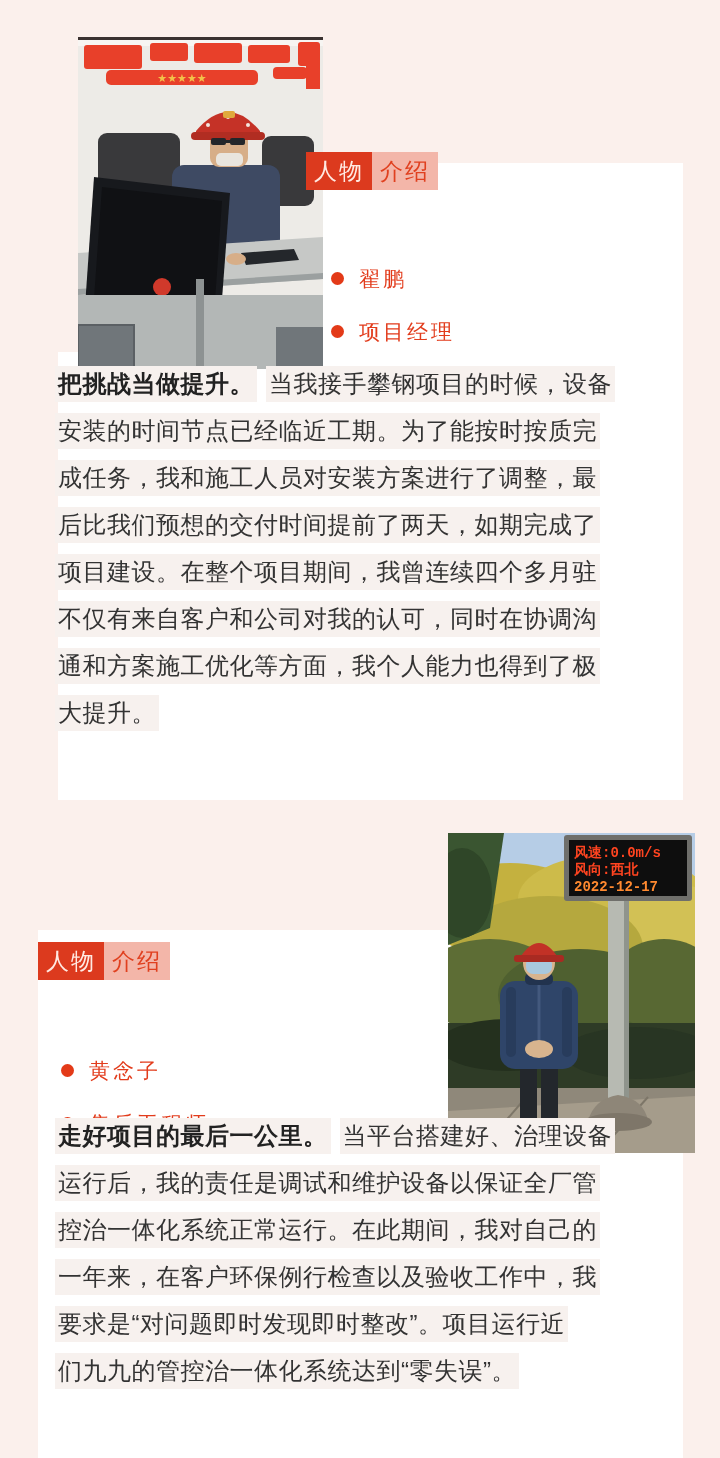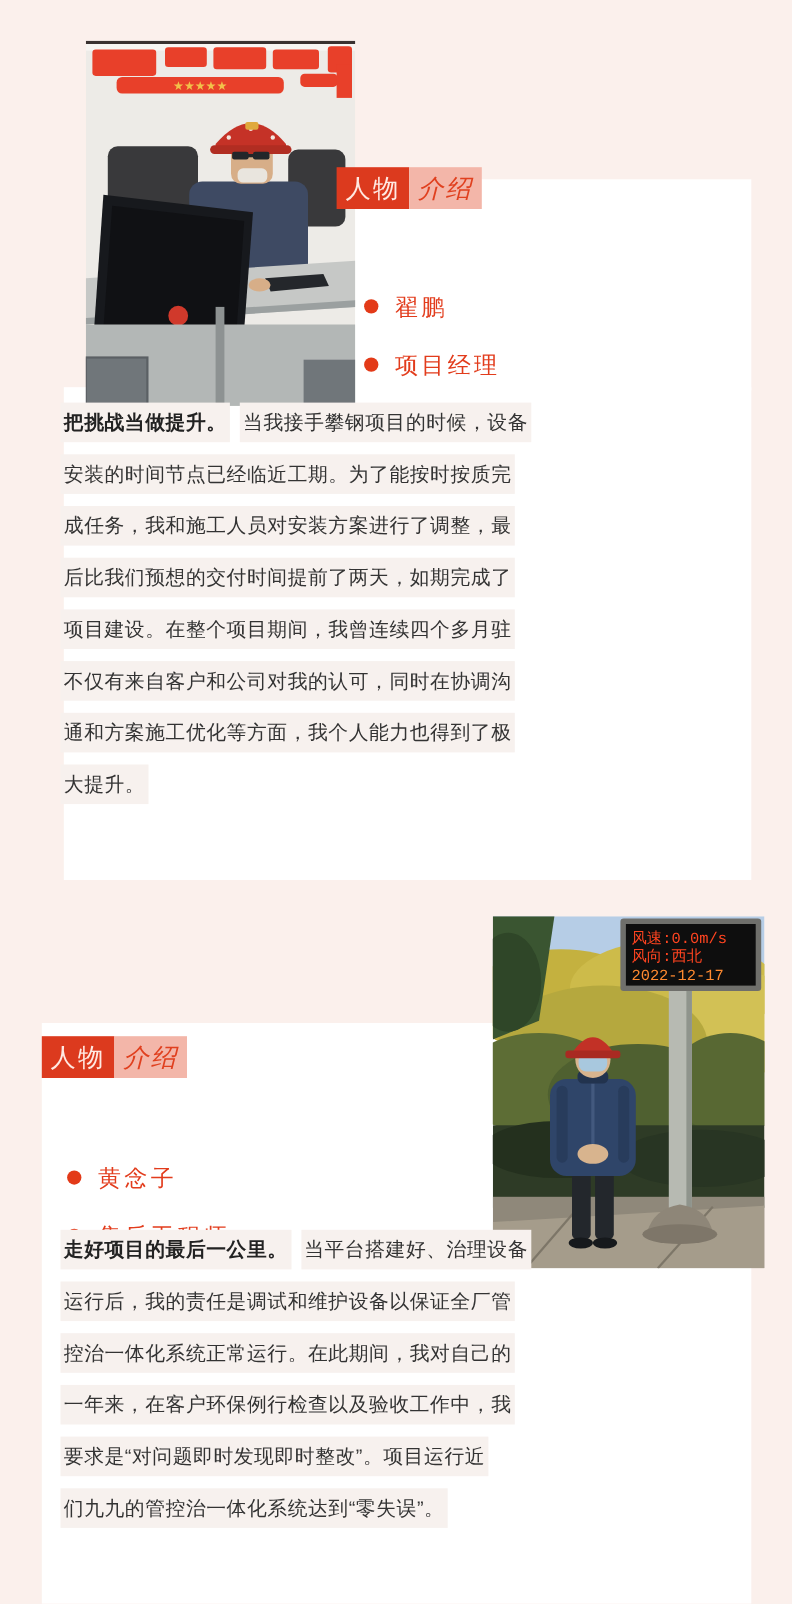--- a/index.html
+++ b/index.html
@@ -7,40 +7,40 @@
   .stage{position:relative;width:720px;height:1458px;margin:0 auto;background:#fbf0ec;overflow:hidden;}
 
   .card{position:absolute;background:#ffffff;}
   .card-a1{left:293px;top:163px;width:390px;height:192px;}
   .card-b1{left:58px;top:352px;width:625px;height:448px;}
   .card-2{left:38px;top:930px;width:645px;height:528px;}
 
   .photo{position:absolute;display:block;}
   .photo svg{display:block;width:100%;height:100%;}
   .photo-1{left:38px;top:21px;width:245px;height:332px;}
-  .photo-2{left:408px;top:817px;width:247px;height:320px;}
+  .photo-2{left:408px;top:817px;width:247px;height:320px;font-weight:bold;}
 
   .badge{position:absolute;display:flex;height:38px;font-size:23px;letter-spacing:2px;}
   .badge-1{left:306px;top:152px;}
   .badge-2{left:38px;top:942px;}
   .badge .seg1{background:#dc3a1e;color:#ffe9e2;display:flex;align-items:center;padding:16px 8px;}
-  .badge .seg2{background:#f3b6a9;color:#e0401f;display:flex;align-items:center;padding:0 8px;font-style:italic;}
+  .badge .seg2{background:#f3b6a9;color:#e0401f;display:flex;align-items:center;padding:0 8px;}
 
   .bullets{position:absolute;}
   .bullets-1{left:331px;top:252px;}
   .bullets-2{left:61px;top:1044px;}
   .brow{height:53px;display:flex;align-items:center;}
   .dot{width:13px;height:13px;border-radius:50%;background:#e33a18;margin-right:15px;flex:0 0 auto;}
   .bname{color:#e23c1c;font-weight:normal;font-size:21px;letter-spacing:3px;white-space:nowrap;}
 
   .para{position:absolute;width:615px;}
   .para-1{left:55px;top:360px;}
   .para-2{left:55px;top:1112px;}
   .pline{height:47px;display:flex;align-items:center;white-space:nowrap;}
-  .hl{background:#f7f1ee;line-height:36px;padding:0 3px;font-size:18px;color:#333333;letter-spacing:0.5px;}
+  .hl{background:#f7f1ee;line-height:36px;padding:0 3px;font-size:24px;color:#333333;letter-spacing:0.5px;}
   .lead{font-weight:bold;margin-right:9px;color:#222222;}
 
   .led-text{font-family:"Liberation Mono","DejaVu Sans Mono",monospace;}
 </style>
 </head>
 <body>
 
 <div class="stage">
 
   <div class="card card-a1"></div>

